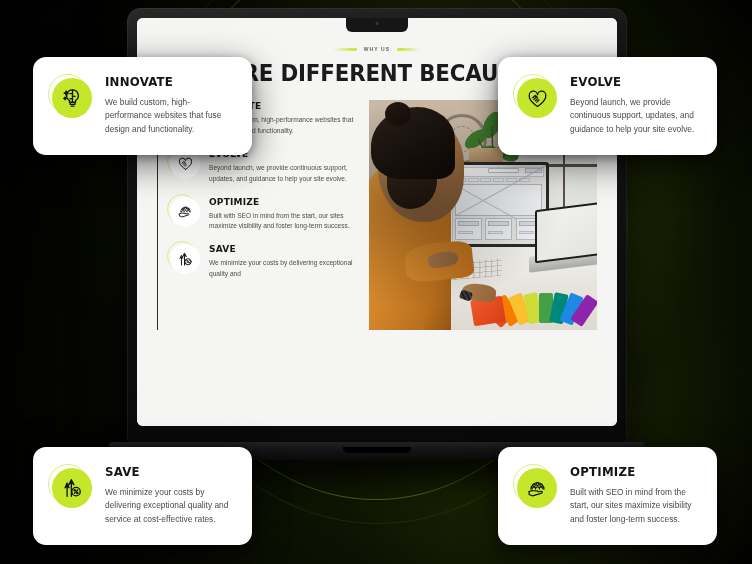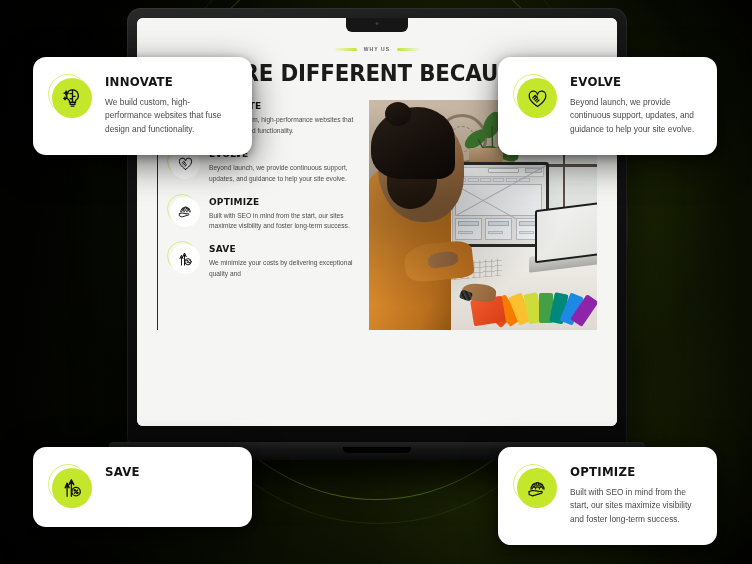--- a/index.html
+++ b/index.html
@@ -588,20 +588,21 @@
           <path d="M10.8 20.2V5L8.1 8.1l2.7-5.3 2.7 5.3-2.7-3.1"></path>
           <circle cx="15.7" cy="15.3" r="4.4"></circle>
           <path d="M14 17.1l3.4-3.6"></path>
           <circle cx="14.3" cy="13.9" r="0.65"></circle>
             <circle cx="17.1" cy="16.7" r="0.65"></circle>
         </svg>
       </div>
     </div>
     <div class="card-text">
       <div class="card-title">SAVE</div>
+      <div class="card-desc">We minimize your costs by delivering exceptional quality and service at cost-effective rates.</div>
     </div>
   </div>
 
   <div class="card" id="card-optimize">
     <div class="card-iconwrap">
       <div class="card-halo"></div>
       <div class="card-circle">
         <svg viewBox="0 0 24 24" fill="none" stroke="#141414" stroke-width="1.25" stroke-linecap="round" stroke-linejoin="round">
           <path d="M5.2 12.8a6.8 6.8 0 0 1 13.6 0"></path>
           <circle cx="12" cy="7.3" r="1.5"></circle>

